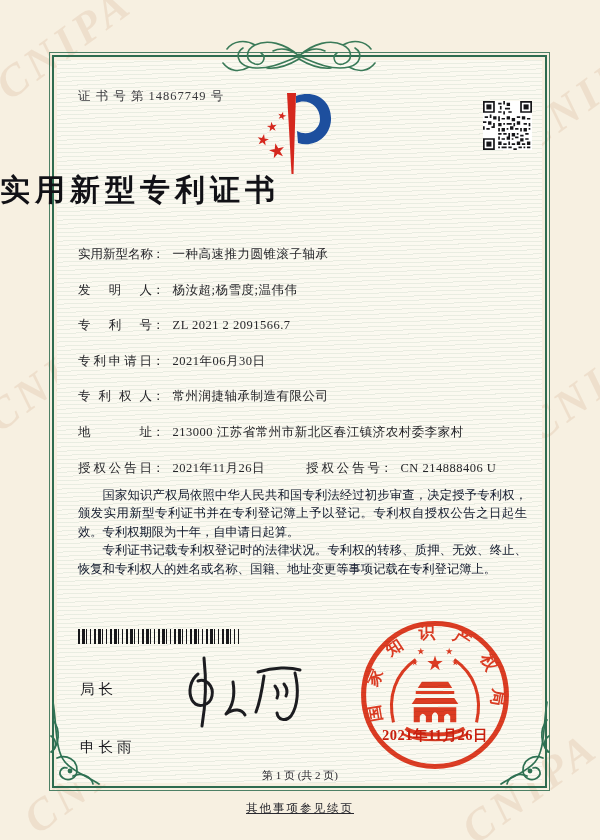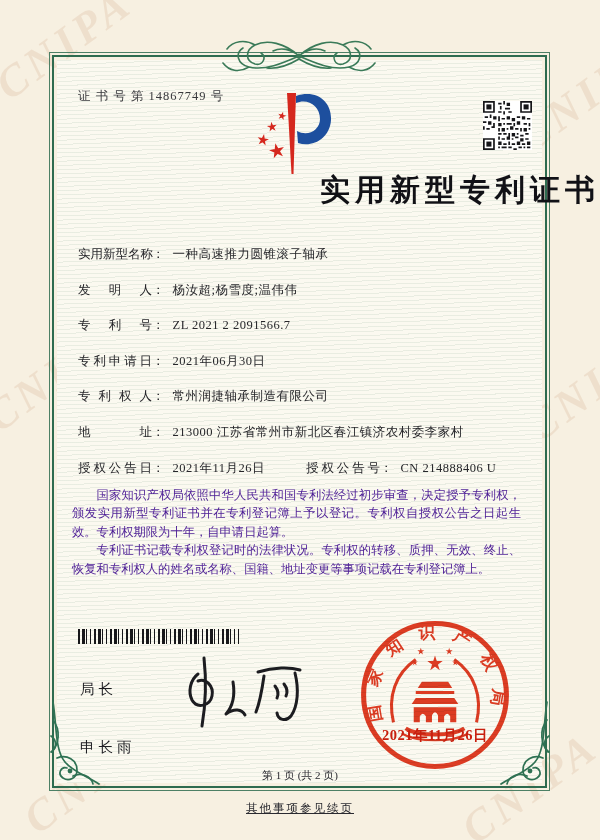--- a/index.html
+++ b/index.html
@@ -31,33 +31,33 @@
   .ornament-top { position:absolute; left:215px; top:35px; width:168px; height:42px; z-index:3; }
   .corner-fl { position:absolute; width:54px; height:88px; z-index:3; }
   .corner-fl.bl { left:47px; top:700px; }
   .corner-fl.br { left:499px; top:700px; transform:scaleX(-1); }
 
   .cert-no { position:absolute; left:78px; top:88px; font-size:12.5px; letter-spacing:1px; color:#38383c; z-index:4; }
   .logo { position:absolute; left:251px; top:90px; width:82px; height:88px; z-index:4; }
   .qr { position:absolute; left:483px; top:101px; width:49px; height:49px; z-index:4; }
 
   .title {
-    position:absolute; left:0; top:170px; width:100%; text-align:right;
+    position:absolute; left:0; top:170px; width:100%; text-align:left;
     font-size:30px; font-weight:bold; letter-spacing:5px; color:#111116; z-index:4;
   }
 
   .fields { position:absolute; left:78px; top:243px; width:450px; z-index:4; font-size:12.5px; }
   .field-row { position:relative; height:35.6px; line-height:22px; white-space:nowrap; }
   .fl { display:inline-block; width:74px; text-align:justify; text-align-last:justify; vertical-align:top; }
   .colon { display:inline-block; }
   .fv { margin-left:8px; letter-spacing:0.5px; }
   .field-right { position:absolute; left:228px; top:0; }
 
-  .paras { position:absolute; left:72px; top:486px; width:449px; z-index:4;
-    font-size:12.3px; line-height:18.4px; text-align:justify; color:#4c1d95; }
+  .paras { position:absolute; left:78px; top:486px; width:449px; z-index:4;
+    font-size:12.3px; line-height:18.4px; text-align:justify; color:#0f172a; }
   .paras p { text-indent:2em; }
 
   .barcode { position:absolute; left:78px; top:629px; width:161px; height:15px; z-index:4;
     background:repeating-linear-gradient(90deg,
       #17171a 0 2px, transparent 2px 4px,
       #17171a 4px 7px, transparent 7px 8px,
       #17171a 8px 9px, transparent 9px 12px,
       #17171a 12px 13px, transparent 13px 16px); }
 
   .official { position:absolute; left:80px; z-index:4; font-size:14.5px; letter-spacing:4px; color:#1d1d22; }

